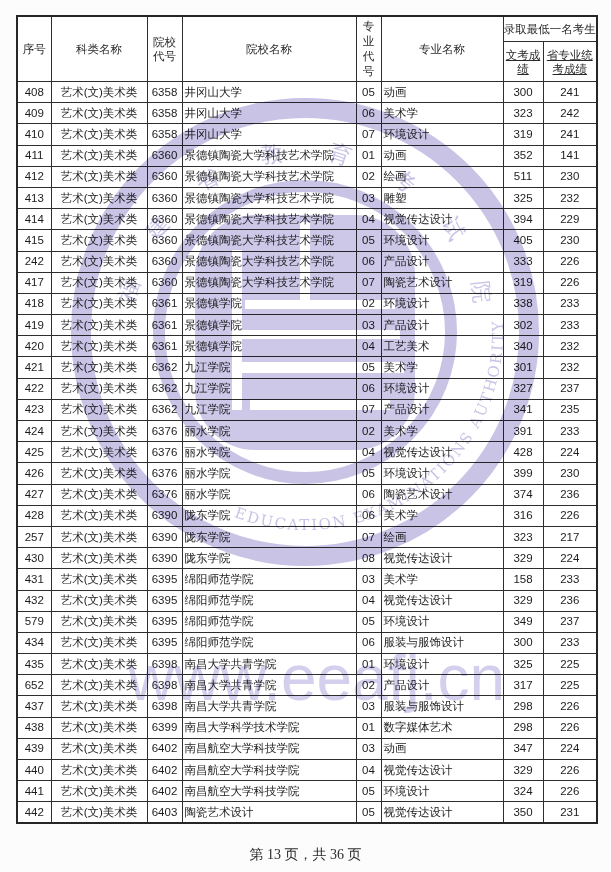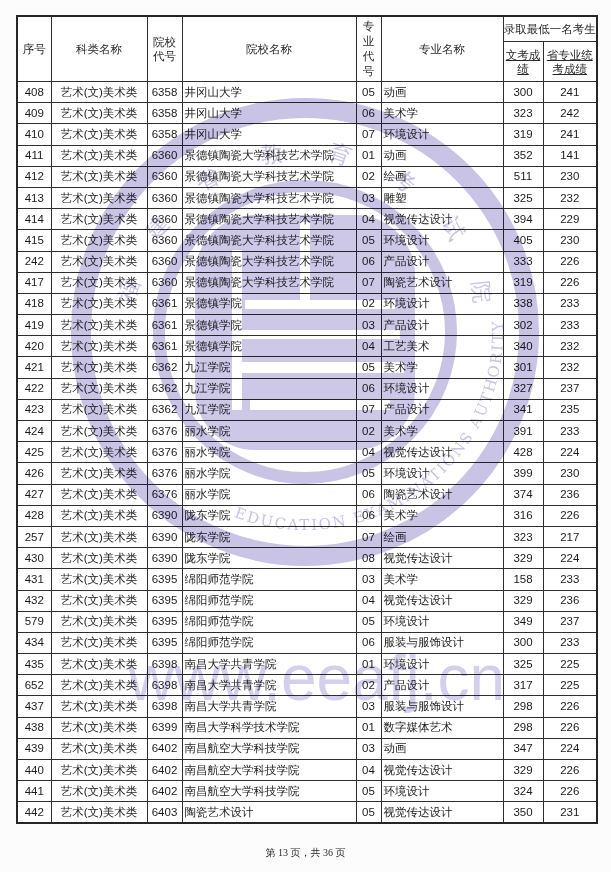--- a/index.html
+++ b/index.html
@@ -27,21 +27,21 @@
   }
   .tbl thead tr.h1 th { height:24px; }
   .tbl thead tr.h2 th { height:39px;text-decoration:underline; }
   .tbl th.vert { line-height:15px; }
   .tbl tbody tr { height:21.2px; }
   .tbl td { font-size:11.5px; line-height:19px; vertical-align:middle; }
   .c { text-align:center; }
   .l { text-align:left; padding-left:2px !important; }
   .footer {
     position:absolute; left:0; top:846px; width:611px; text-align:center;
-    font-size:10px; color:#2a2a2a;
+    font-size:14px; color:#2a2a2a;
     font-family:"Liberation Serif", serif;
   }
   .wm {
     position:absolute; left:0; top:0; width:611px; height:872px;
     pointer-events:none; mix-blend-mode:multiply;
   }
 </style>
 </head>
 <body>
 

